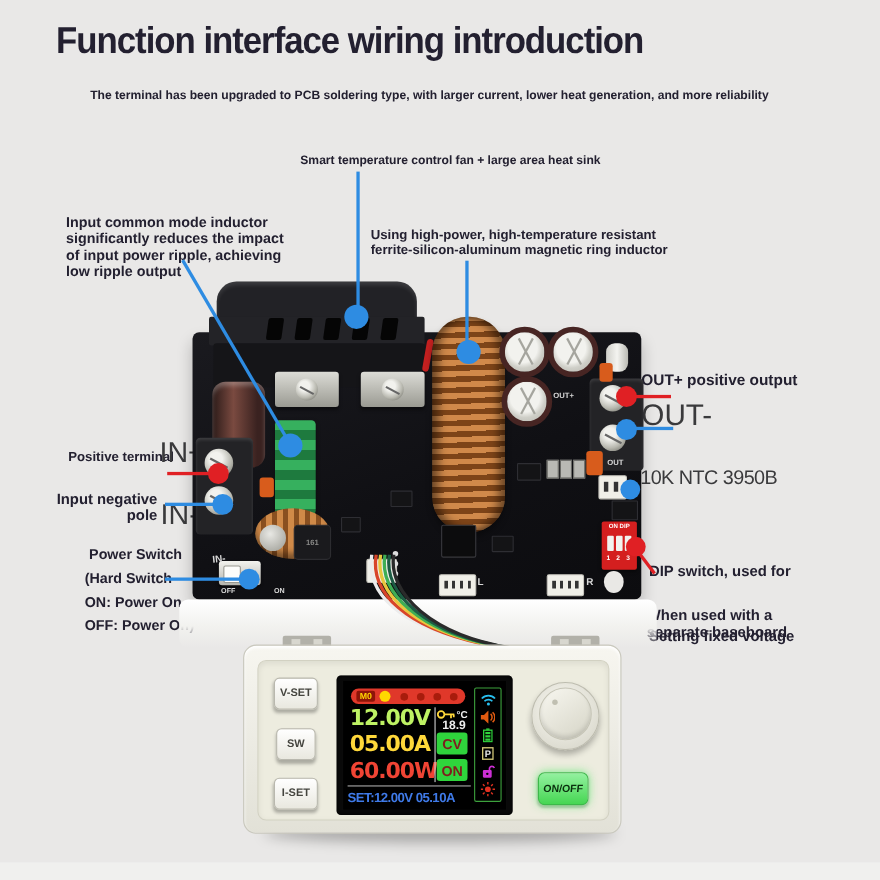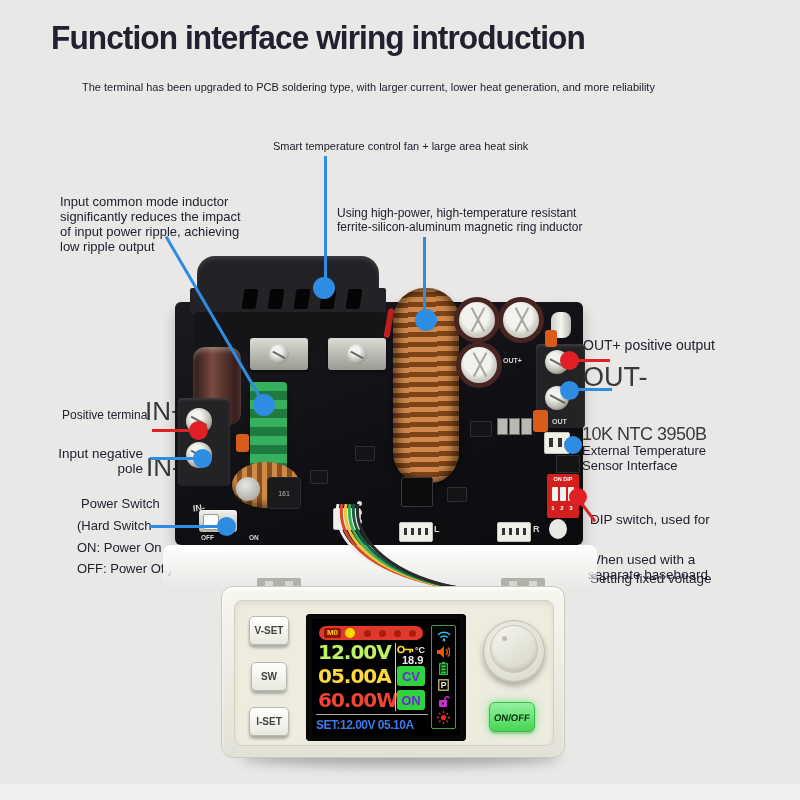--- a/index.html
+++ b/index.html
@@ -1,19 +1,19 @@
 <!DOCTYPE html>
 <html><head>
 <meta charset="utf-8">
 <style>
   html,body{margin:0;padding:0;}
   body{font-family:"Liberation Sans",sans-serif;background:#d8d8d8;}
   #stage{position:relative;width:800px;height:800px;background:#e9e8e7;overflow:hidden;margin:0 auto;}
   .abs{position:absolute;}
-  .txt{color:#232030;font-weight:400;}
+  .txt{color:#232030;font-weight:700;}
   .big-label{font-weight:400;color:#3a3a3c;}
   .pre{white-space:pre-line;}
   
   .cdot{position:absolute;border-radius:50%;}
   .cline{position:absolute;height:3px;}
   .blue{background:#2e8ce2;}
   .red{background:#e02024;}
   
   .screw{position:absolute;border-radius:50%;background:radial-gradient(circle at 40% 35%,#f2f2ee 25%,#b9b9b0 60%,#5c5c55 100%);}
   .screw::after{content:"";position:absolute;left:15%;top:48%;width:70%;height:2px;background:#666;transform:rotate(28deg);}
@@ -22,21 +22,21 @@
   .cap::before{transform:rotate(28deg);}
   .cap::after{transform:rotate(-28deg);}
   .ic{position:absolute;background:#141416;border:1px solid #2e2e33;border-radius:1px;}
   .res{position:absolute;width:9px;height:15px;background:#b9b9b4;border:1px solid #6a6a66;}
   .silk{position:absolute;color:#d8d8d8;font-weight:700;}
   .conn{position:absolute;background:#f0efe8;border:1px solid #c5c4bc;border-radius:2px;}
   .slat{position:absolute;width:14px;height:20px;background:#050505;border-radius:2px;transform:skewX(-8deg);}
   
   .pbtn{position:absolute;width:38px;height:27px;border-radius:5px;background:linear-gradient(#ffffff,#e9e8df);border:1px solid #b9b8ae;box-shadow:0 3px 3px rgba(0,0,0,0.28);display:flex;align-items:center;justify-content:center;font-size:10px;font-weight:700;color:#45453f;}
   .lcdnum{position:absolute;left:6px;width:78px;font-family:"DejaVu Sans",sans-serif;font-weight:700;font-size:20px;letter-spacing:-1px;line-height:24px;}
-  .badge{position:absolute;left:85px;width:28px;height:20px;background:#2fd43c;border-radius:3px;color:#6d28d9;font-weight:700;font-size:13px;display:flex;align-items:center;justify-content:center;}
+  .badge{position:absolute;left:85px;width:28px;height:20px;background:#2fd43c;border-radius:3px;color:#7f1d1d;font-weight:700;font-size:13px;display:flex;align-items:center;justify-content:center;}
   .iconcell{width:16px;height:14px;display:flex;align-items:center;justify-content:center;}
 </style>
 </head>
 <body>
 
 <div id="stage">
 
   <div class="abs txt" style="left:51px;top:18px;font-size:34px;font-weight:800;letter-spacing:-1px;transform:scaleX(0.93);transform-origin:0 0;">Function interface wiring introduction</div>
   <div class="abs txt" style="left:82px;top:81px;font-size:11px;">The terminal has been upgraded to PCB soldering type, with larger current, lower heat generation, and more reliability</div>
 
@@ -45,21 +45,20 @@
 significantly reduces the impact
 of input power ripple, achieving
 low ripple output</div>
   <div class="abs txt pre" style="left:337px;top:207px;font-size:12px;line-height:13.5px;">Using high-power, high-temperature resistant
 ferrite-silicon-aluminum magnetic ring inductor</div>
 
   <div class="abs txt" style="left:583px;top:337px;font-size:14px;white-space:nowrap;">OUT+ positive output</div>
   <div class="abs big-label" style="left:583px;top:362px;font-size:27px;">OUT-</div>
 
   <div class="abs big-label" style="left:582px;top:424px;font-size:18px;letter-spacing:-0.5px;">10K NTC 3950B</div>
-  <div class="abs txt" style="left:582px;top:444px;width:150px;font-size:13px;line-height:14.5px;">External Temperature Sensor Interface</div>
 
   <div class="abs txt" style="left:590px;top:512px;font-size:13.5px;">DIP switch, used for</div>
   <div class="abs txt" style="left:590px;top:533px;font-size:13.5px;margin-top:38px;">Setting fixed voltage</div>
   <div class="abs txt" style="left:588px;top:552px;width:135px;font-size:13.5px;line-height:15px;">When used with a separate baseboard</div>
 
   <div class="abs txt" style="left:62px;top:408px;font-size:12px;">Positive terminal</div>
   <div class="abs big-label" style="left:145px;top:396px;font-size:26px;">IN+</div>
   <div class="abs txt" style="left:50px;top:446px;width:93px;font-size:13.5px;line-height:15px;text-align:right;">Input negative pole</div>
   <div class="abs big-label" style="left:146px;top:452px;font-size:26px;">IN-</div>
 

